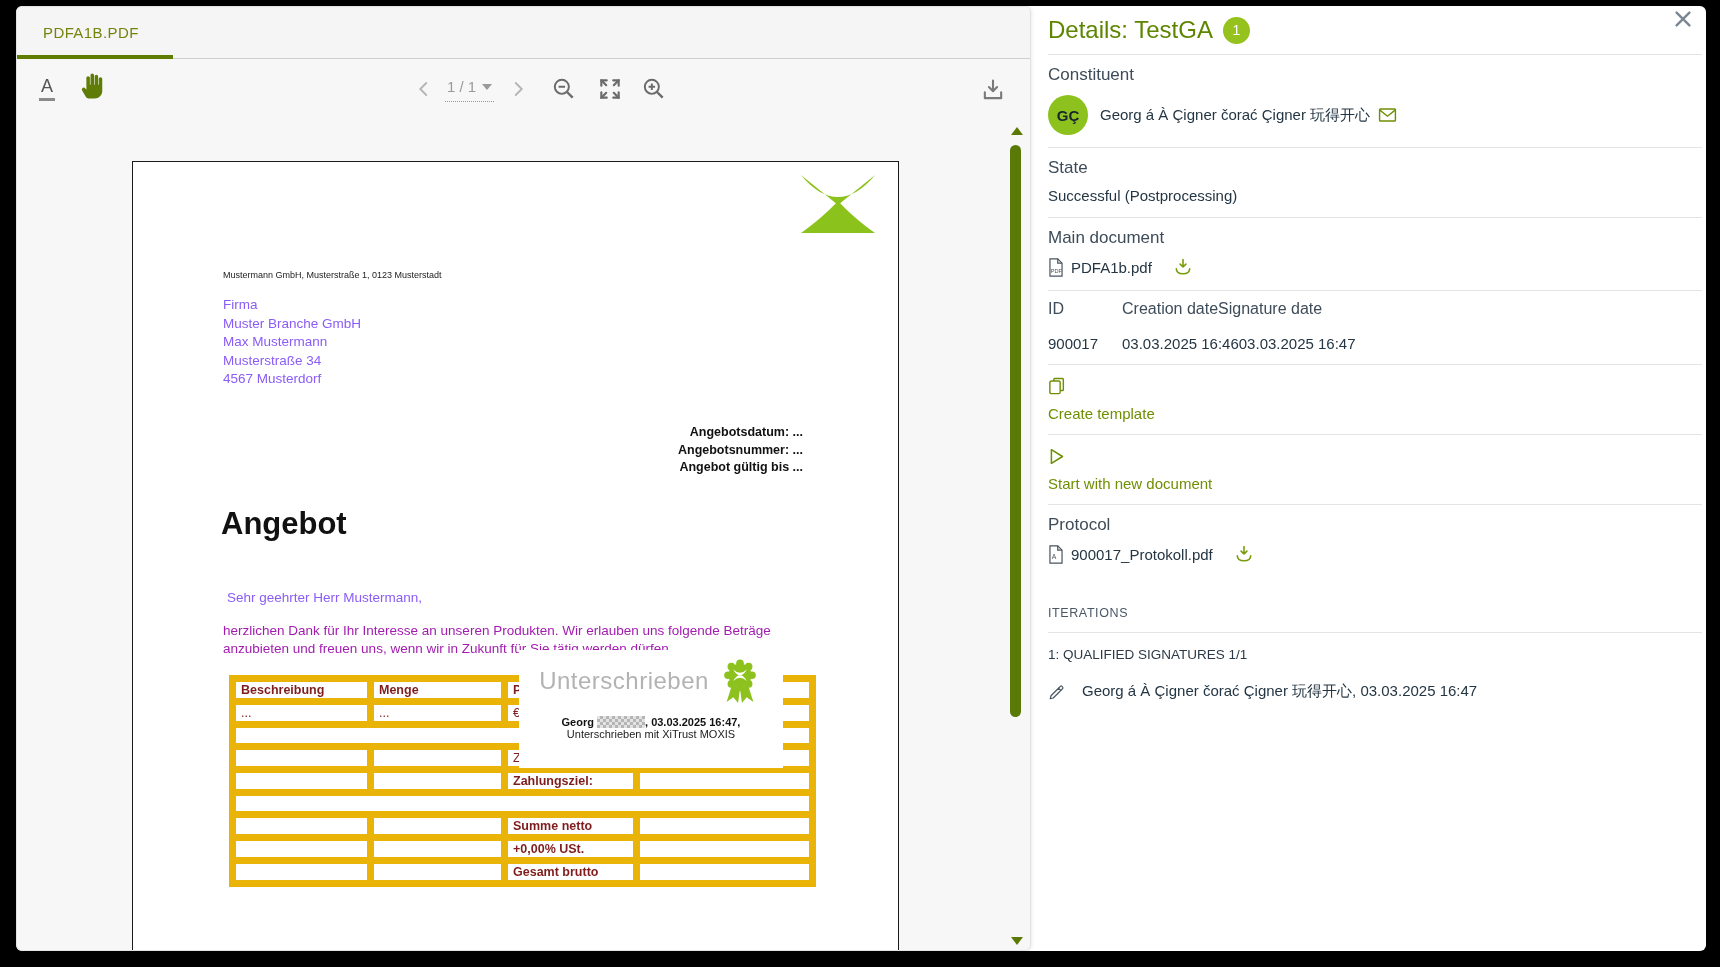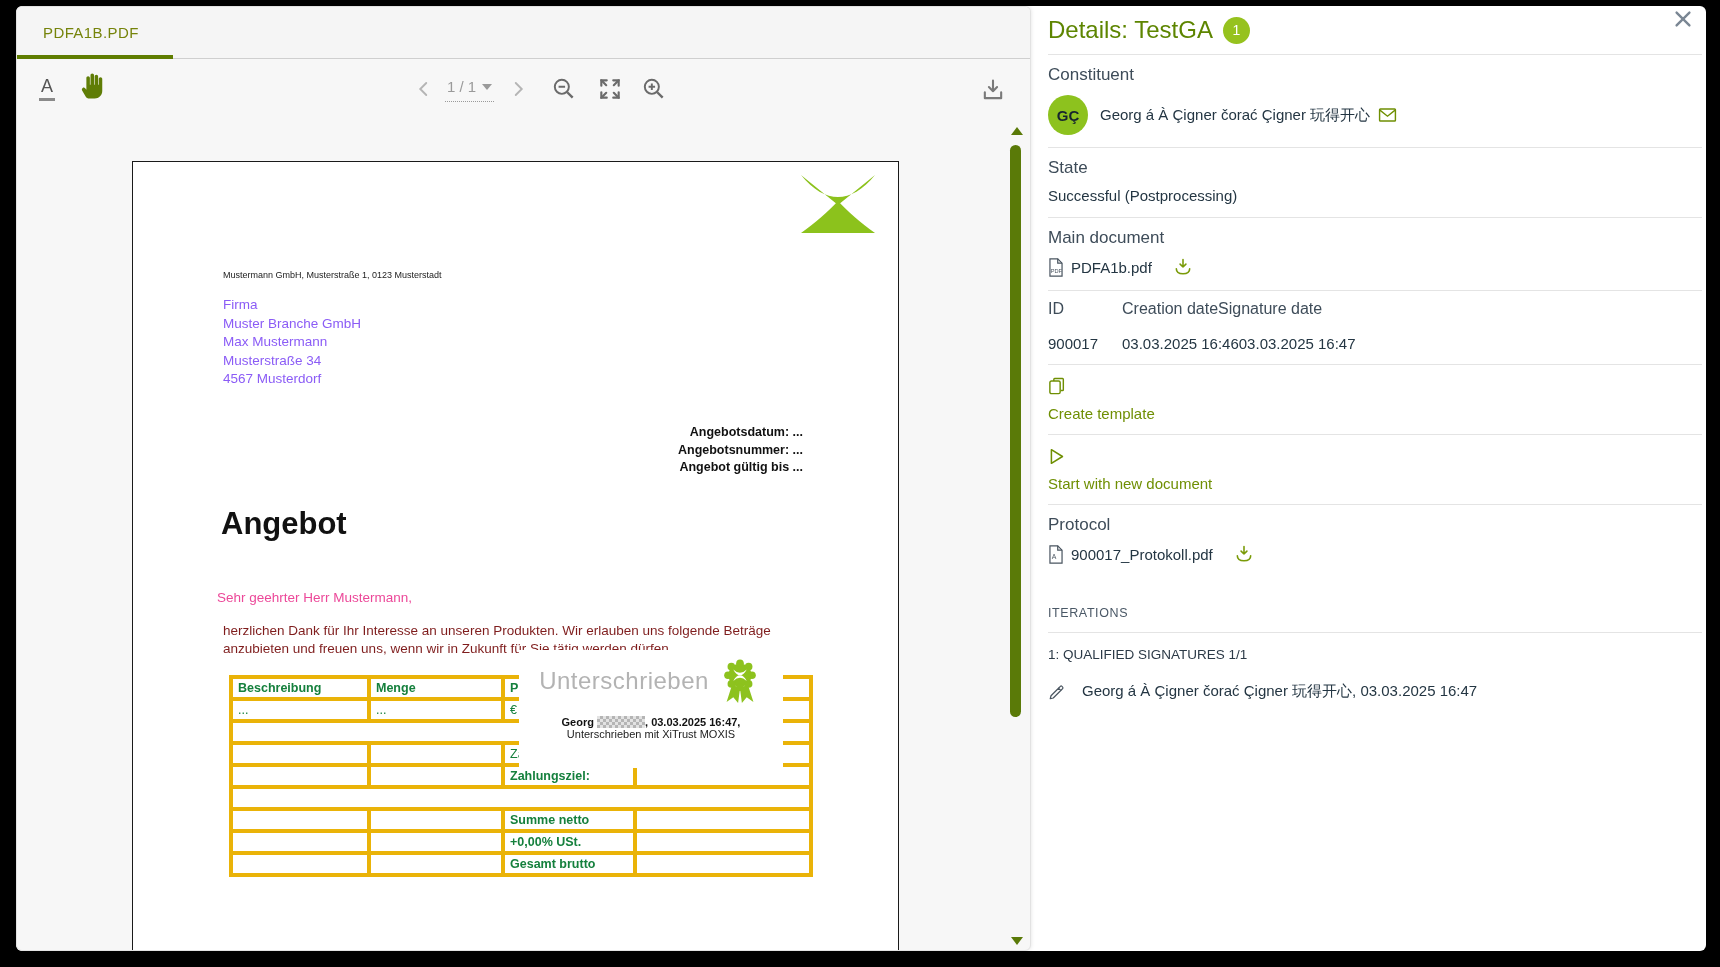--- a/index.html
+++ b/index.html
@@ -31,24 +31,24 @@
   .varrow-down{position:absolute;left:3px;bottom:0;width:0;height:0;border-left:6px solid transparent;border-right:6px solid transparent;border-top:8px solid #5a7a08;}
   .vthumb{position:absolute;left:2px;top:18px;width:11px;height:572px;background:#5a7a08;border-radius:6px;}
 
   
   .page{position:absolute;left:115px;top:154px;width:767px;height:792px;background:#fff;border:1px solid #1a1a1a;border-bottom:none;overflow:hidden;}
   .doc-logo{position:absolute;left:666px;top:13px;}
   .sender{position:absolute;left:90px;top:108px;font-size:9px;color:#222;}
   .recipient{position:absolute;left:90px;top:134px;font-size:13.5px;color:#8b5cf6;line-height:18.5px;}
   .docmeta{position:absolute;left:300px;top:262px;width:370px;text-align:right;font-size:12.5px;font-weight:bold;color:#111;line-height:17.5px;}
   .doctitle{position:absolute;left:88px;top:344px;font-size:31px;font-weight:bold;color:#111;}
-  .salutation{position:absolute;left:84px;top:428px;font-size:13.5px;color:#ec4899;}
-  .intro{position:absolute;left:90px;top:460px;width:575px;font-size:13.5px;color:#7f1d1d;line-height:18px;}
+  .salutation{position:absolute;left:94px;top:428px;font-size:13.5px;color:#8b5cf6;}
+  .intro{position:absolute;left:90px;top:460px;width:575px;font-size:13.5px;color:#a21caf;line-height:18px;}
   .doctable{position:absolute;left:96px;top:513px;width:580px;border-collapse:collapse;table-layout:fixed;}
-  .doctable td{border:4px solid #eab308;height:22px;font-size:12.5px;color:#15803d;padding:1px 5px;overflow:hidden;white-space:nowrap;}
+  .doctable td{border:7px solid #eab308;height:22px;font-size:12.5px;color:#7f1d1d;padding:1px 5px;overflow:hidden;white-space:nowrap;}
   .doctable td.b{font-weight:bold;}
   .closing{position:absolute;left:90px;top:766px;font-size:13.5px;color:#111;white-space:nowrap;}
 
   
   .stamp{position:absolute;left:386px;top:488px;width:264px;height:118px;background:#fff;}
   .stamp-head{display:flex;align-items:center;justify-content:center;gap:8px;margin-top:6px;}
   .stamp-word{font-size:24px;color:#b3b3b3;letter-spacing:.5px;}
   .stamp-line1{margin-top:10px;text-align:center;font-size:11px;font-weight:bold;color:#111;}
   .stamp-line2{text-align:center;font-size:11px;color:#222;}
   .redacted{display:inline-block;width:48px;height:12px;vertical-align:-2px;background-image:linear-gradient(45deg,#b5b5b5 25%,transparent 25%,transparent 75%,#b5b5b5 75%),linear-gradient(45deg,#b5b5b5 25%,#e3e3e3 25%,#e3e3e3 75%,#b5b5b5 75%);background-size:6px 6px;background-position:0 0,3px 3px;}

